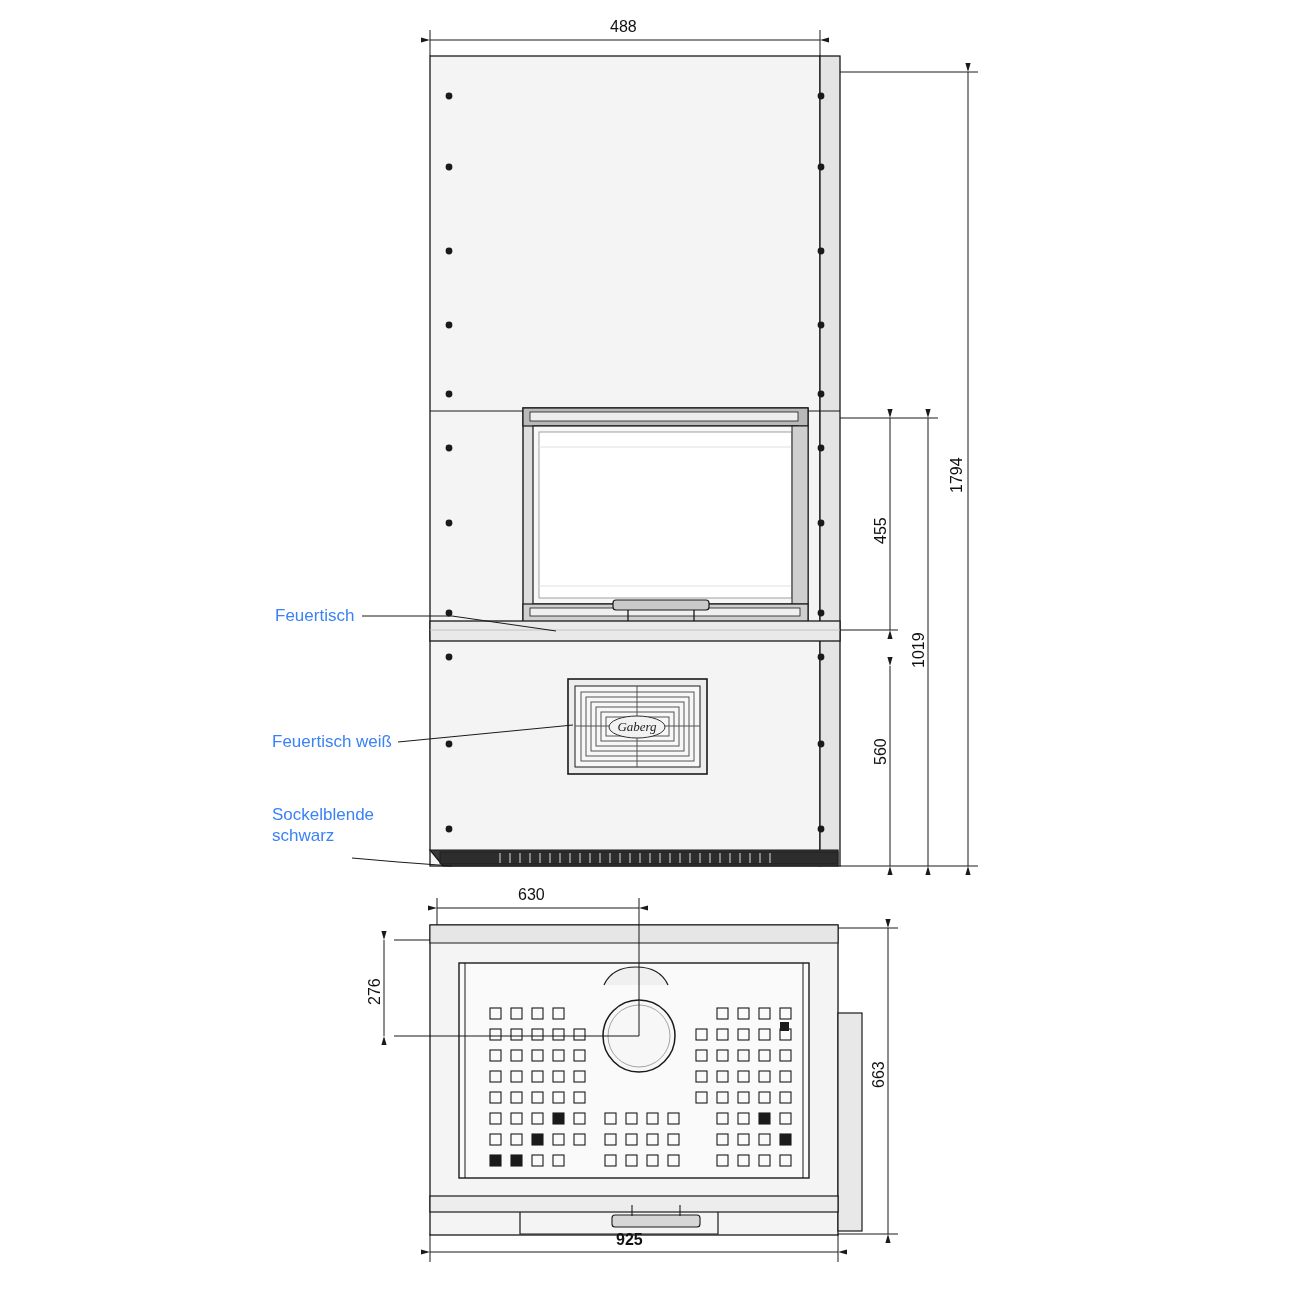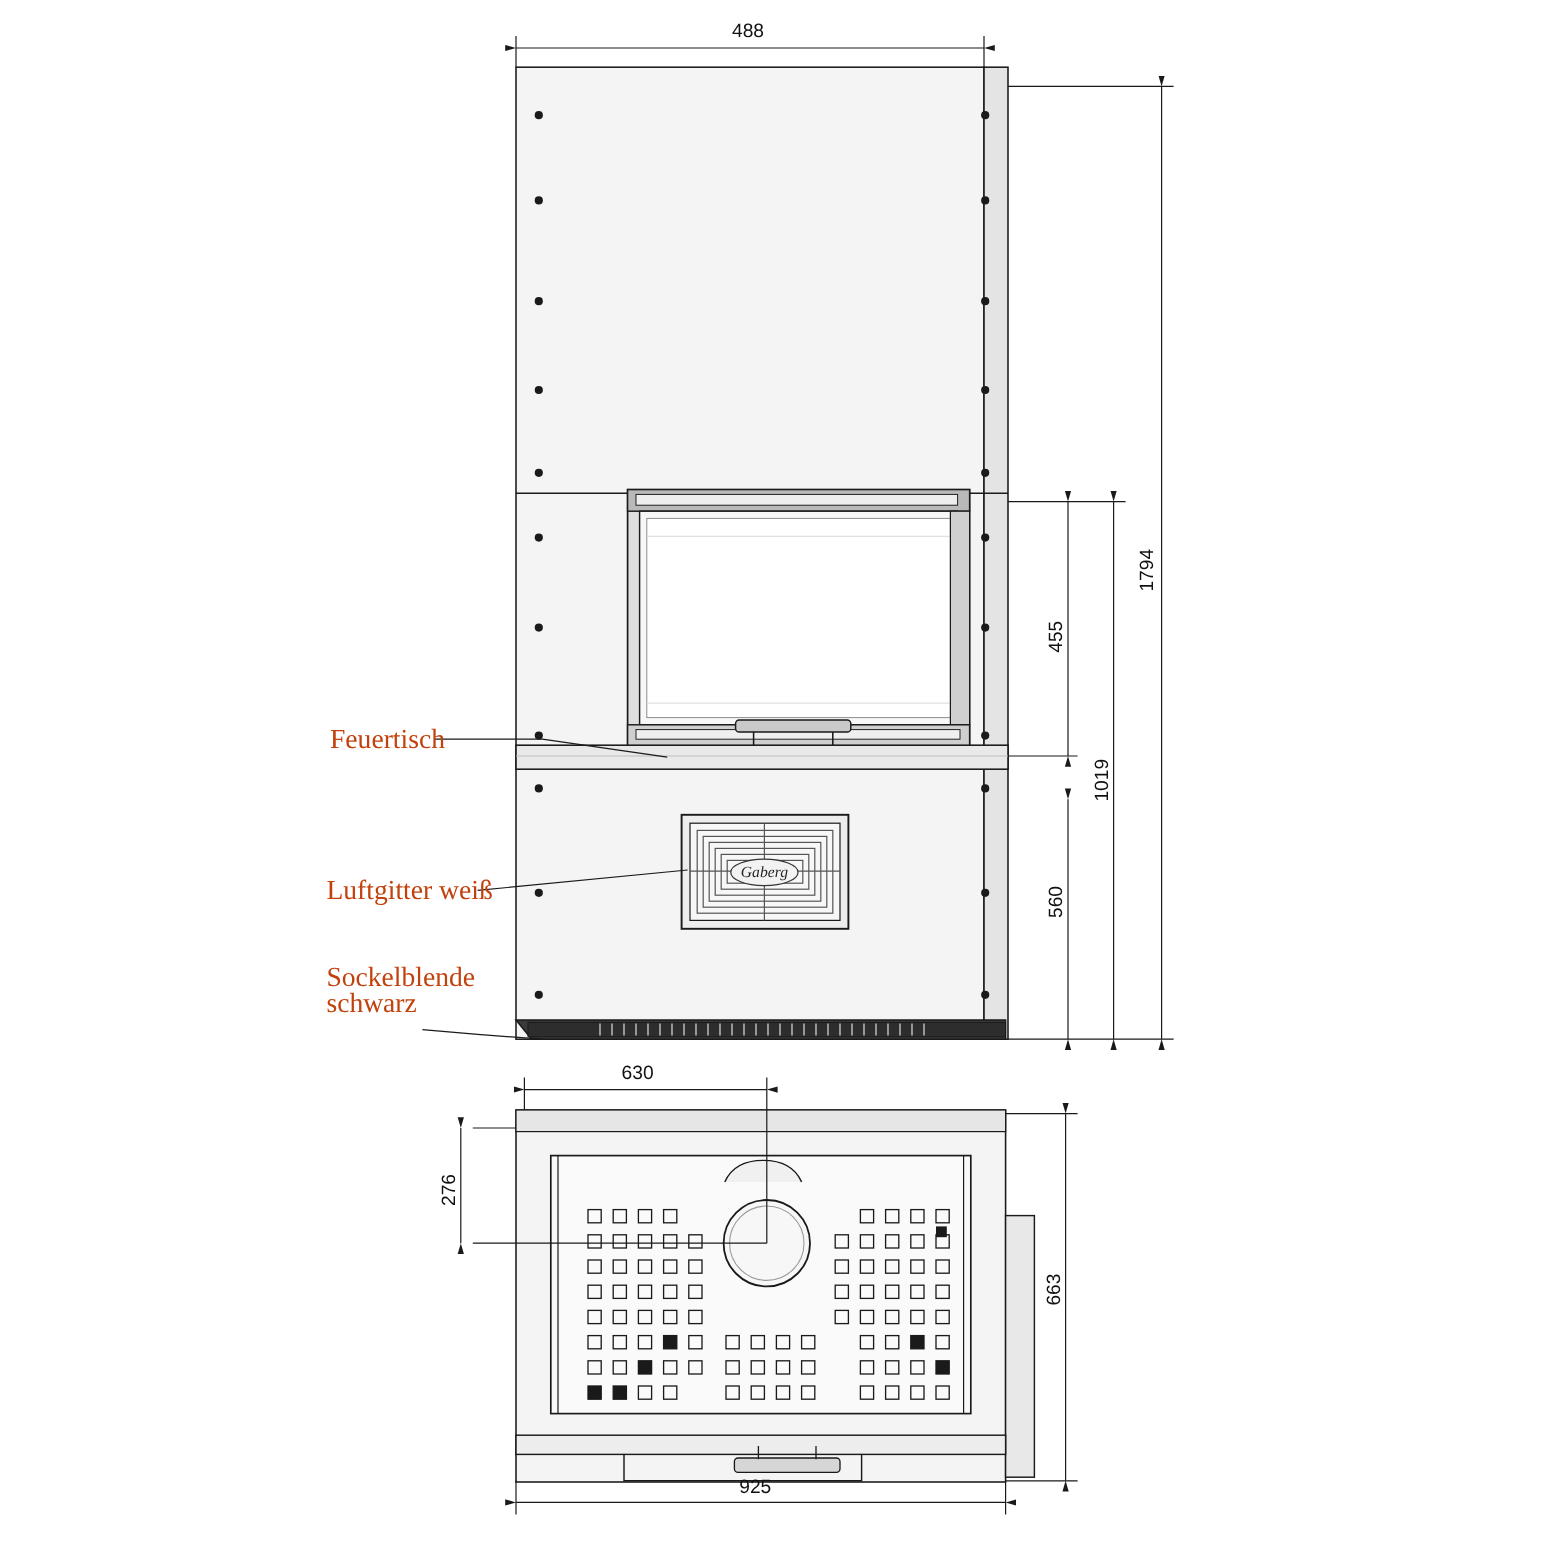--- a/index.html
+++ b/index.html
@@ -1,21 +1,21 @@
 <!DOCTYPE html>
 <html><head>
 <meta charset="utf-8">
 <style>
   html,body{margin:0;padding:0;background:#ffffff;}
   body{width:1300px;height:1300px;position:relative;font-family:"Liberation Sans",sans-serif;color:#1a1a1a;overflow:hidden;}
   #stage{position:absolute;left:0;top:0;width:1300px;height:1300px;}
   svg#drawing{position:absolute;left:0;top:0;width:1300px;height:1300px;}
   .dim{position:absolute;font-size:16px;color:#111;white-space:nowrap;}
   .dim.vert{transform:rotate(-90deg);transform-origin:left top;}
-  .callout{position:absolute;font-size:23px;color:#c2410c;line-height:21px;white-space:nowrap;font-family:Liberation Serif, serif;}
+  .callout{position:absolute;font-size:17px;color:#3b82f6;line-height:21px;white-space:nowrap;}
 </style>
 </head>
 <body>
 
 <div id="stage">
 
   <svg id="drawing" viewBox="0 0 1300 1300">
     <defs>
       <marker id="arrowStart" markerWidth="10" markerHeight="8" refX="9" refY="4" orient="auto" markerUnits="userSpaceOnUse">
         <path d="M9,4 L0,1.4 L0,6.6 z" fill="#1a1a1a"></path>
@@ -304,28 +304,28 @@
 
   <div class="dim" style="left:610px;top:18px;">488</div>
   <div class="dim vert" style="left:948px;top:493px;">1794</div>
   <div class="dim vert" style="left:872px;top:544px;">455</div>
   <div class="dim vert" style="left:910px;top:668px;">1019</div>
   <div class="dim vert" style="left:872px;top:765px;">560</div>
 
   <div class="dim" style="left:518px;top:886px;">630</div>
   <div class="dim vert" style="left:366px;top:1005px;">276</div>
   <div class="dim vert" style="left:870px;top:1088px;">663</div>
-  <div class="dim" style="left:616px;top:1231px;">925</div>
+  <div class="dim" style="left:616px;top:1231px;font-weight:bold;">925</div>
 
   <div class="callout" style="left:275px;top:605px;">
     <span>Feuertisch</span>
   </div>
 
   <div class="callout" style="left:272px;top:731px;">
-    <span>Luftgitter weiß</span>
+    <span>Feuertisch weiß</span>
   </div>
 
   <div class="callout" style="left:272px;top:804px;">
     <div>Sockelblende</div>
     <div>schwarz</div>
   </div>
 
 </div>
 
 </body></html>

